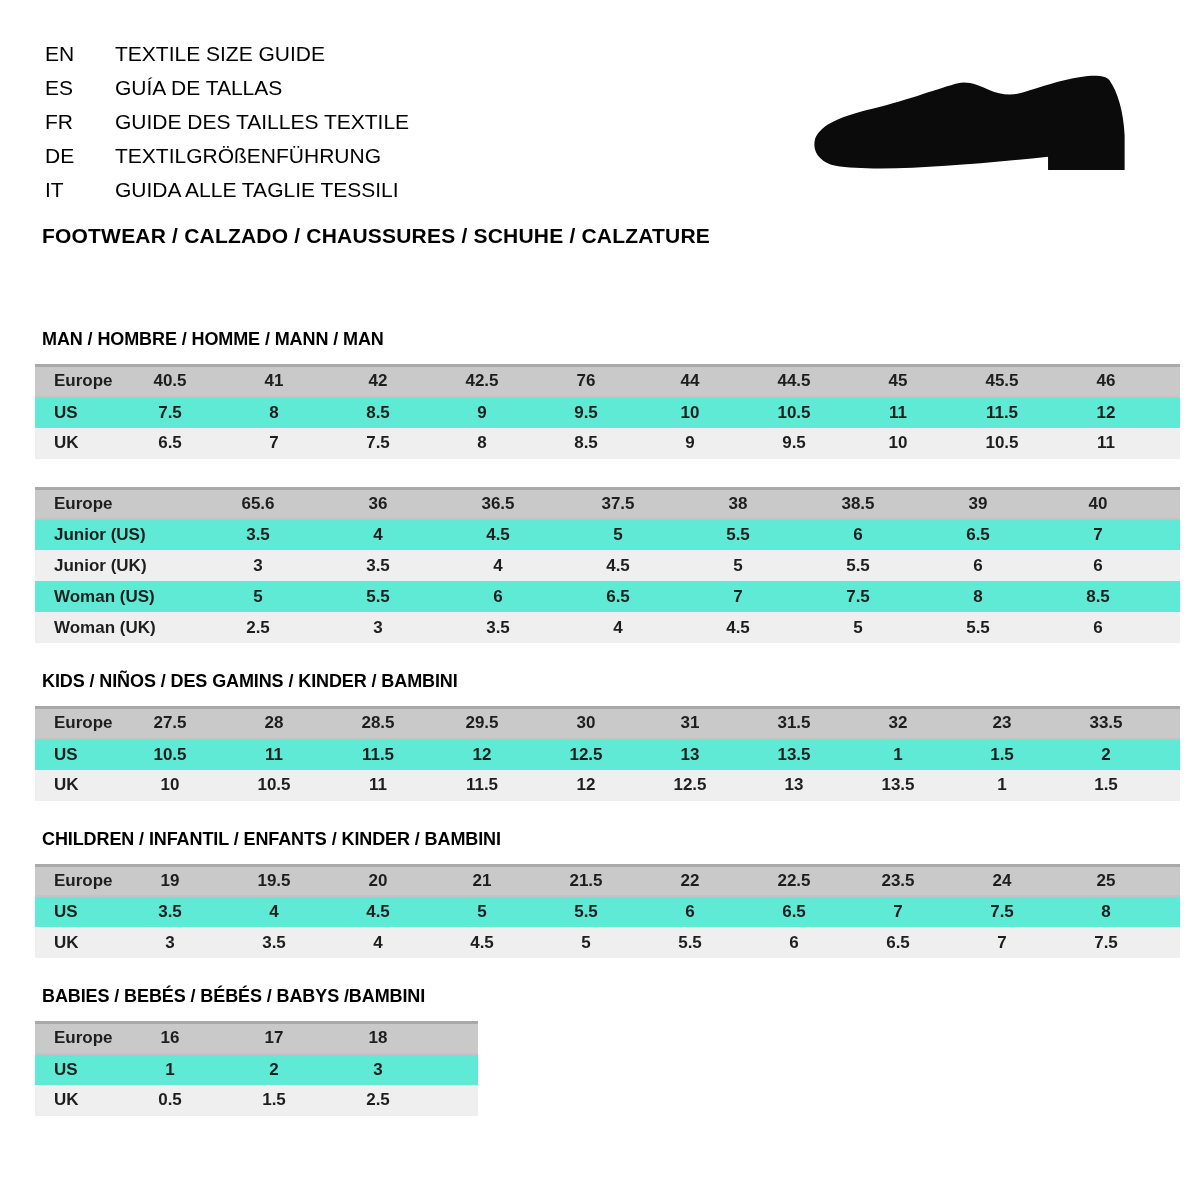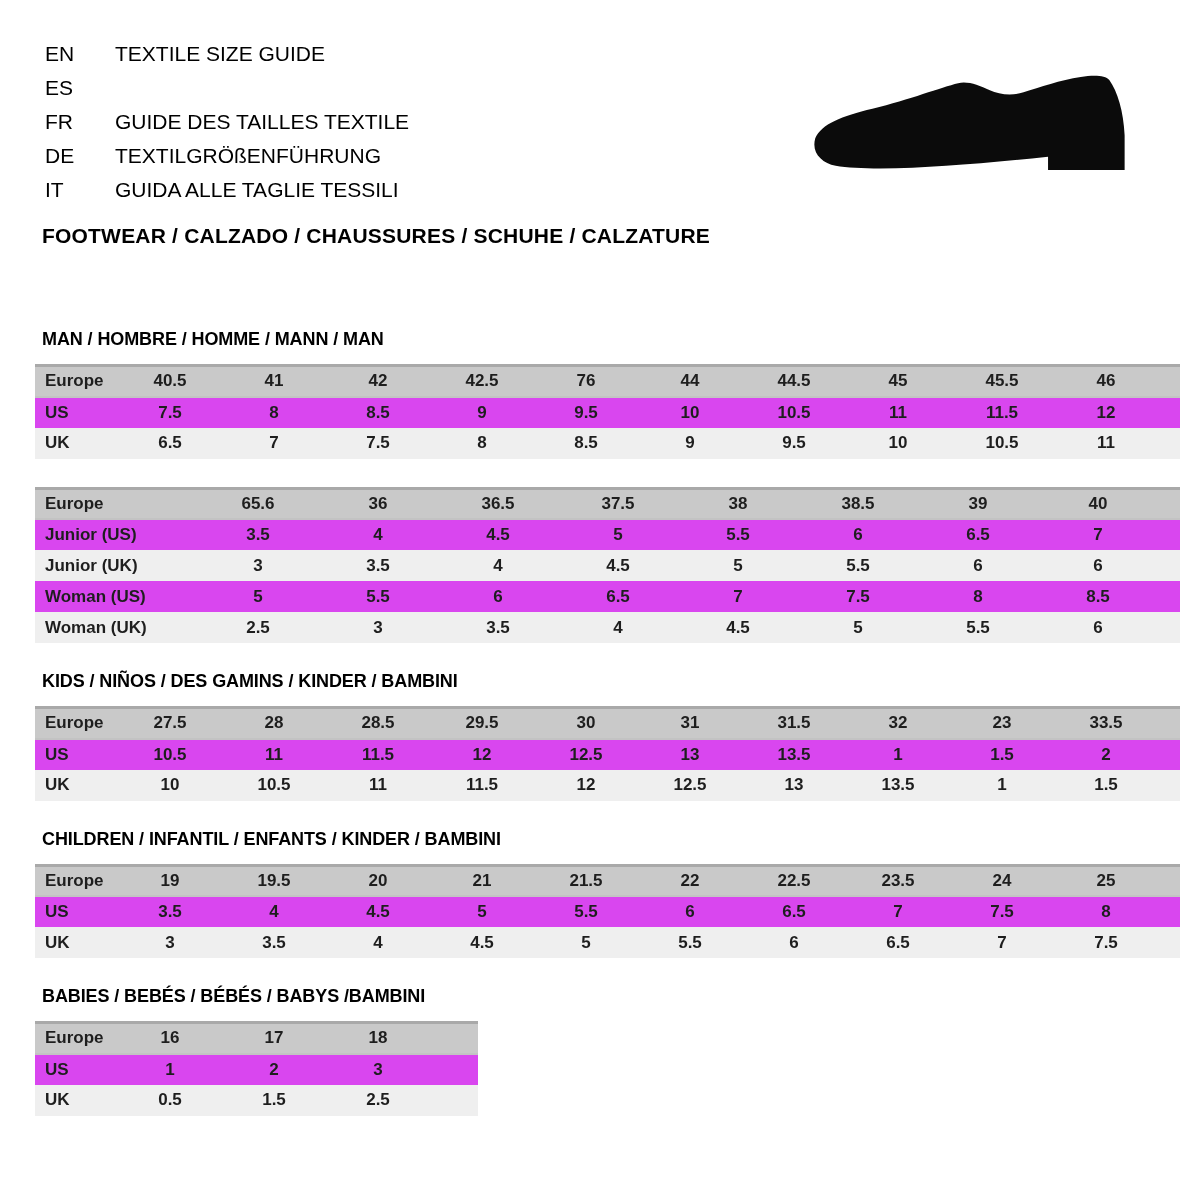--- a/index.html
+++ b/index.html
@@ -31,37 +31,38 @@
   .sections{position:absolute;left:35px;top:329px;width:1145px;}
   .section + .section{margin-top:28px;}
   .section-title{margin:0 0 14px 7px;font-size:18px;line-height:21px;font-weight:700;color:var(--title-text);letter-spacing:-.1px;white-space:nowrap;}
   table.size-table{border-collapse:collapse;table-layout:fixed;}
   table.size-table tr{height:31px;}
   table.size-table th,
   table.size-table td{
     padding:0;font-size:17px;font-weight:700;text-align:center;vertical-align:middle;
     color:var(--text);white-space:nowrap;overflow:hidden;
   }
-  table.size-table th.row-label{text-align:left;padding-left:10px;}
+  table.size-table th.row-label{text-align:left;padding-left:19px;}
   tr.row-header{background:var(--table-header-row-bg);border-top:3px solid var(--table-header-row-border);border-bottom:2px solid #c3c3c3;}
-  tr.row-white{background:#d946ef;}
+  tr.row-white{background:#5eead4;}
   tr.row-light{background:var(--table-alt-row-bg);}
 </style>
 </head>
 <body>
 
 <div class="page">
 
   <div class="lang-block">
     <div class="lang-row">
       <span class="lang-code">EN</span>
       <span class="lang-label">TEXTILE SIZE GUIDE</span>
     </div>
     <div class="lang-row">
       <span class="lang-code">ES</span>
+      <span class="lang-label">GUÍA DE TALLAS</span>
     </div>
     <div class="lang-row">
       <span class="lang-code">FR</span>
       <span class="lang-label">GUIDE DES TAILLES TEXTILE</span>
     </div>
     <div class="lang-row">
       <span class="lang-code">DE</span>
       <span class="lang-label">TEXTILGRÖßENFÜHRUNG</span>
     </div>
     <div class="lang-row">

